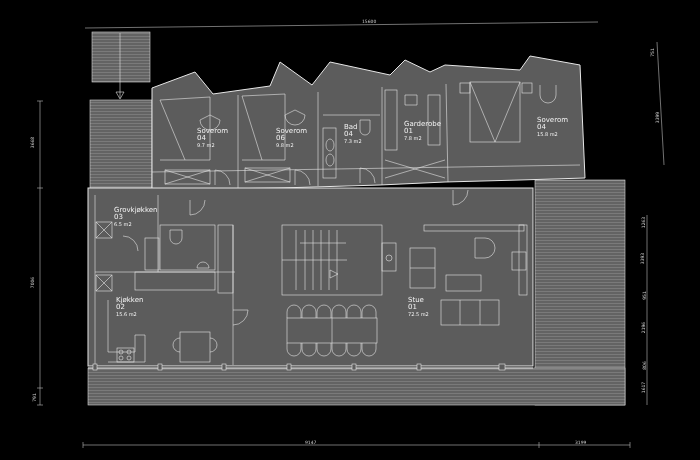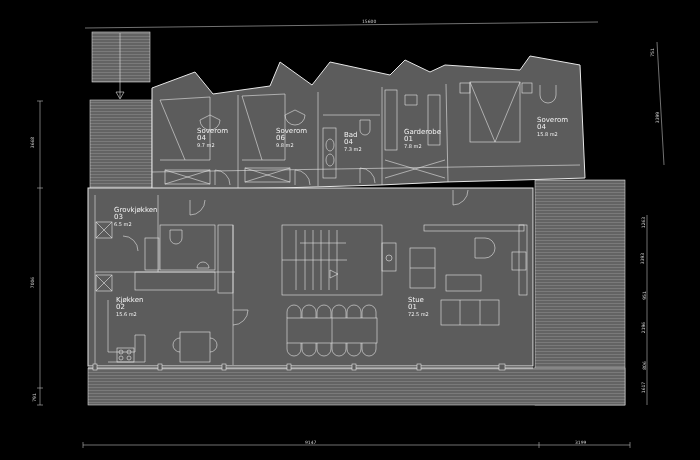--- a/index.html
+++ b/index.html
@@ -180,26 +180,26 @@
 <div class="lbl" style="left:197px;top:128px">
   <span class="n">Soverom</span>
   <span class="n">04</span>
   <span class="a">9.7 m2</span>
 </div>
 <div class="lbl" style="left:276px;top:128px">
   <span class="n">Soverom</span>
   <span class="n">06</span>
   <span class="a">9.8 m2</span>
 </div>
-<div class="lbl" style="left:344px;top:132px">
+<div class="lbl" style="left:344px;top:124px">
   <span class="n">Bad</span>
   <span class="n">04</span>
   <span class="a">7.3 m2</span>
 </div>
-<div class="lbl" style="left:404px;top:129px">
+<div class="lbl" style="left:404px;top:121px">
   <span class="n">Garderobe</span>
   <span class="n">01</span>
   <span class="a">7.8 m2</span>
 </div>
 <div class="lbl" style="left:537px;top:117px">
   <span class="n">Soverom</span>
   <span class="n">04</span>
   <span class="a">15.8 m2</span>
 </div>
 <div class="lbl" style="left:114px;top:207px">

